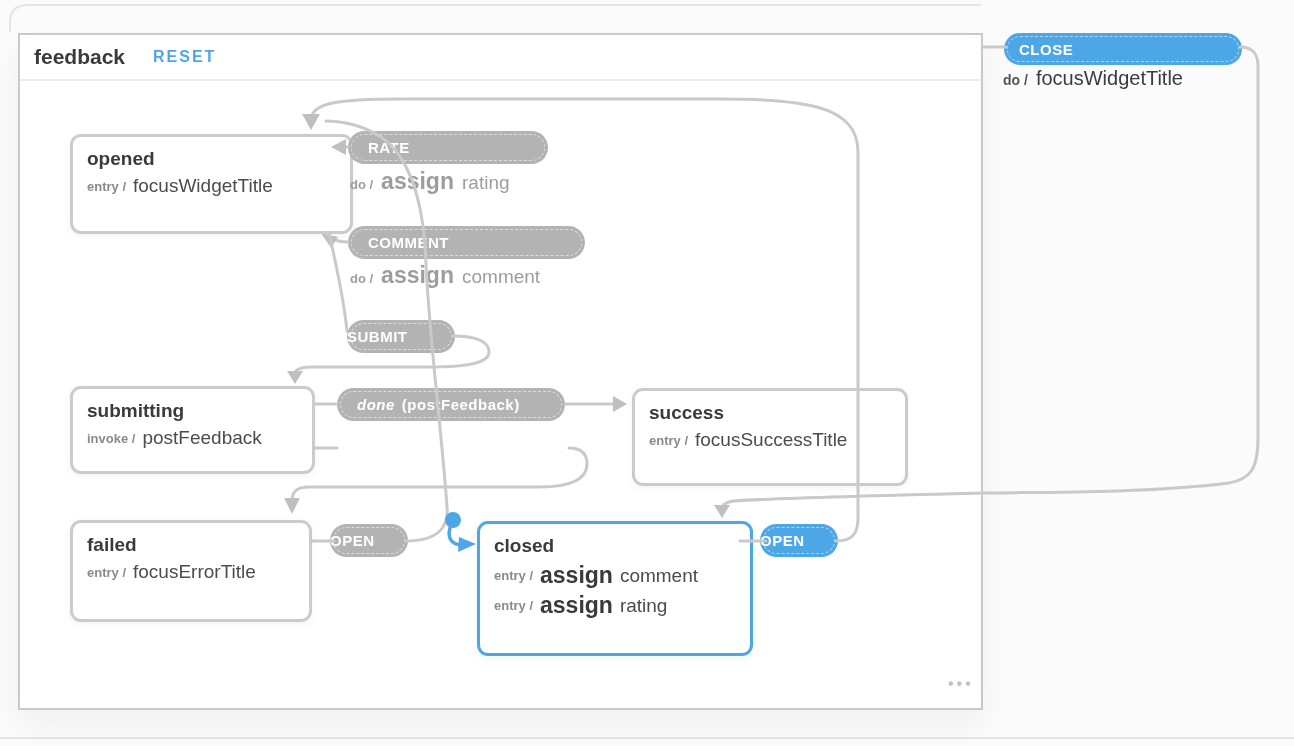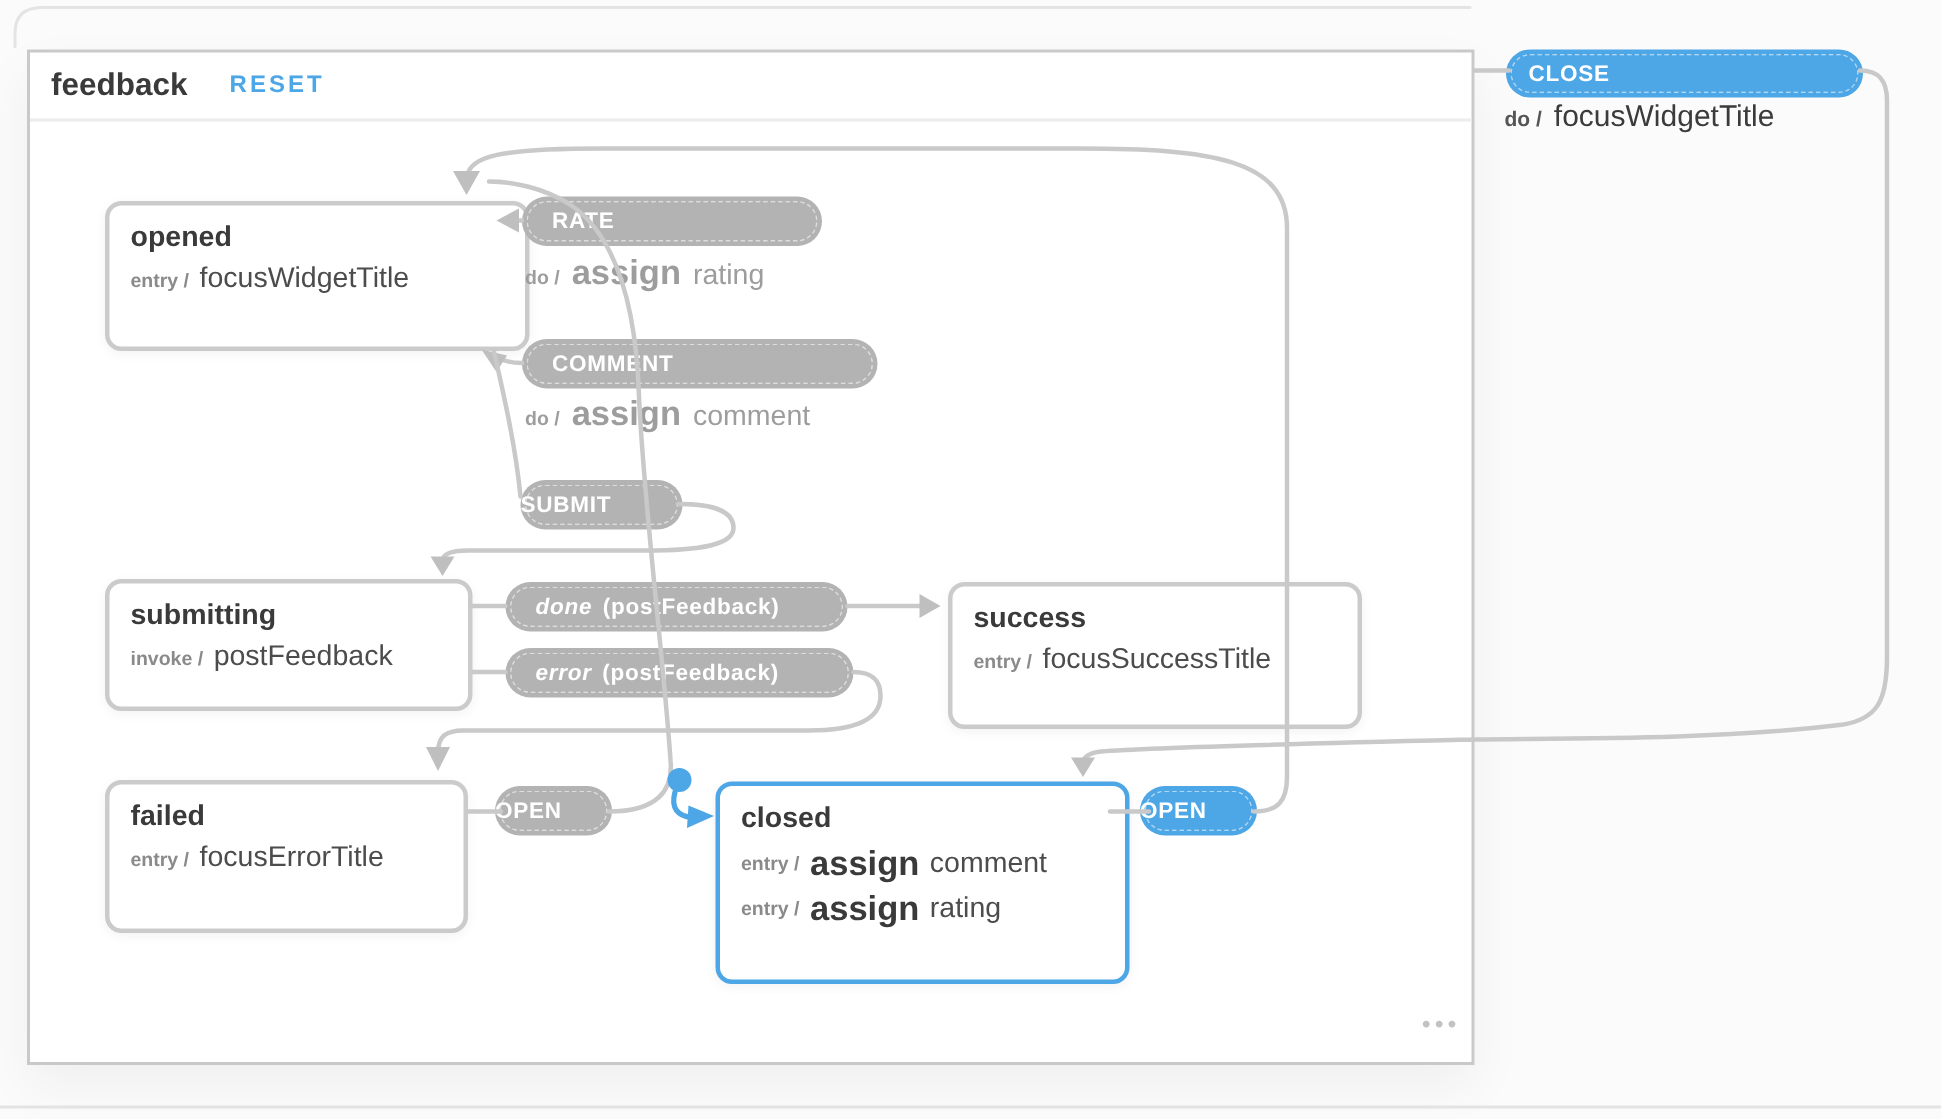--- a/index.html
+++ b/index.html
@@ -137,24 +137,20 @@
 
   <div class="pill center" style="left:347px;top:320px;width:108px">
     <span>SUBMIT</span>
   </div>
 
   <div class="pill" style="left:337px;top:388px;width:228px">
     <span class="it">done</span>
     <span>(postFeedback)</span>
   </div>
 
-  <div class="pill" style="left:337px;top:432px;width:232px">
-    <span class="it">error</span>
-    <span>(postFeedback)</span>
-  </div>
 
   <div class="pill center" style="left:330px;top:524px;width:78px">
     <span>OPEN</span>
   </div>
 
   <div class="pill center blue" style="left:760px;top:524px;width:78px">
     <span>OPEN</span>
   </div>
 
   <div class="pill blue" style="left:1004px;top:33px;width:238px;height:30px;padding:16px 15px">

